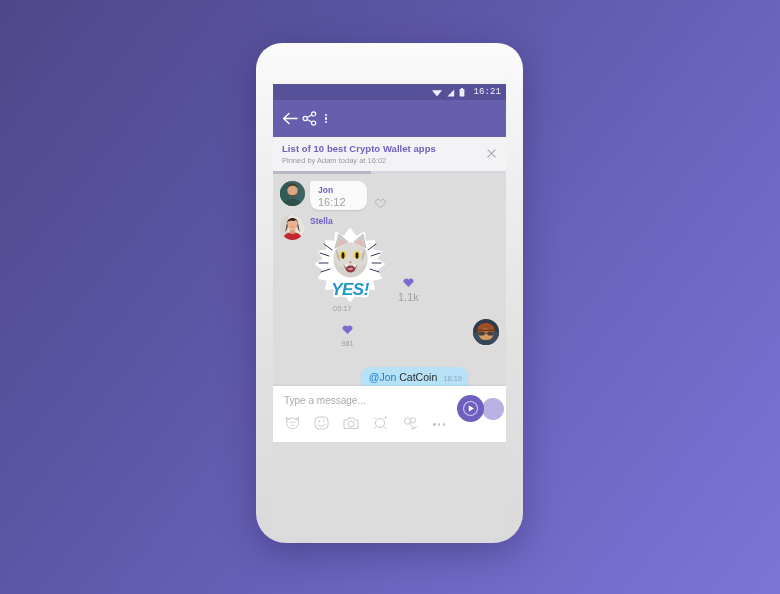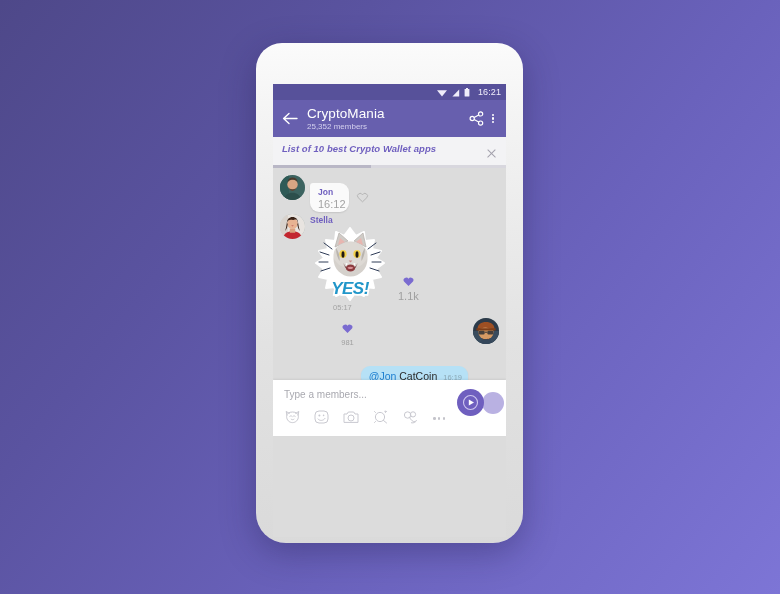--- a/index.html
+++ b/index.html
@@ -79,20 +79,21 @@
     padding-right: 5px;
     gap: 4px;
   }
   .sb-ico { display: block; }
   #sb-clock {
     color: #f0eefb;
     font-size: 9px;
     letter-spacing: .1px;
     line-height: 1;
     margin-left: 4px;
+    font-family: Liberation Mono, monospace;
   }
 
   
   #appbar {
     height: 37px;
     background: #675fae;
     display: flex;
     align-items: center;
     padding: 0 6px 0 7px;
     position: relative;
@@ -134,21 +135,20 @@
     margin: 1.1px 0;
   }
 
   
   #pinned {
     background: #f3f3f5;
     padding: 6px 8px 5px 9px;
     display: flex;
     align-items: flex-start;
     position: relative;
-    font-style: italic;
   }
   #pinned-text { flex: 1 1 auto; }
   #pinned-title {
     color: #6f5fbf;
     font-size: 9.5px;
     font-weight: bold;
     line-height: 12px;
     letter-spacing: .05px;
   }
   #pinned-sub {
@@ -204,26 +204,25 @@
     overflow: hidden;
     position: relative;
     background: #9aa;
   }
   .avatar svg { display: block; }
 
   
   .bubble-in {
     background: #fafafa;
     border-radius: 3px 9px 9px 9px;
-    padding: 4px 3px 3px 8px;
+    padding: 4px 21px 3px 8px;
     max-width: 137px;
     margin-left: 5px;
     box-shadow: 0 1px 1.5px rgba(0,0,0,.10);
     position: relative;
-    margin-top: 8px;
   }
   .sender {
     color: #6f5fbf;
     font-size: 8.5px;
     font-weight: bold;
     line-height: 11px;
     margin-bottom: 1px;
   }
   .msg-text {
     color: #2b2b2b;
@@ -404,44 +403,41 @@
         </span>
         <span id="sb-clock">16:21</span>
       </div>
 
       <div id="appbar">
         <div id="back-btn">
           <svg width="16" height="13" viewBox="0 0 16 13">
             <path d="M15 6.5H2M7 1.5 1.6 6.5 7 11.5" fill="none" stroke="#ffffff" stroke-width="1.4" stroke-linecap="round" stroke-linejoin="round"></path>
           </svg>
         </div>
-        <div id="title-block">
-          <div id="chat-title">CryptoMania</div>
-          <div id="chat-sub">25,352 members</div>
-        </div>
         <div class="appbar-act">
           <svg width="15" height="15" viewBox="0 0 15 15">
             <circle cx="11.6" cy="2.9" r="2.1" fill="none" stroke="#fff" stroke-width="1.2"></circle>
             <circle cx="3.2" cy="7.5" r="2.1" fill="none" stroke="#fff" stroke-width="1.2"></circle>
             <circle cx="11.6" cy="12.1" r="2.1" fill="none" stroke="#fff" stroke-width="1.2"></circle>
             <path d="M5.1 6.5 9.7 4M5.1 8.5 9.7 11" stroke="#fff" stroke-width="1.2" fill="none"></path>
           </svg>
         </div>
         <div class="appbar-act" id="overflow-btn">
           <div>
             <div class="dot3"></div>
             <div class="dot3"></div>
             <div class="dot3"></div>
           </div>
         </div>
       </div>
 
       <div id="pinned">
         <div id="pinned-text">
           <div id="pinned-title">List of 10 best Crypto Wallet apps</div>
+          <div id="pinned-sub">Pinned by Adam today at 16:02</div>
         </div>
         <div id="pinned-close"></div>
       </div>
       <div id="pin-scroll">
         <div id="pin-scroll-thumb"></div>
       </div>
 
       <div id="convo">
 
         <div class="row">
@@ -578,21 +574,21 @@
             <div class="cnt">631</div>
           </div>
           <div class="bubble-out">
             <div class="msg-text">Definitely a great opportunity</div>
             <div class="time-out">16:19</div>
           </div>
         </div>
         <div id="delivered">Delivered</div>
 
         <div id="composer">
-          <div id="msg-input">Type a members...</div>
+          <div id="msg-input">Type a message...</div>
 
           <div id="tool-row">
             <span class="tool">
               <svg width="15" height="14" viewBox="0 0 15 14">
                 <path d="M2 5.4 1.2 1.4l3.4 2.2M13 5.4l.8-4-3.4 2.2" fill="none" stroke="#c9c9d0" stroke-width="1"></path>
                 <path d="M1.6 6.4C1.6 3.5 4.2 2 7.5 2s5.9 1.5 5.9 4.4c0 3.6-2.6 6.2-5.9 6.2S1.6 10 1.6 6.4z" fill="none" stroke="#c9c9d0" stroke-width="1"></path>
                 <path d="M4.8 6.3c.7-.6 1.5-.6 2.2 0M8 6.3c.7-.6 1.5-.6 2.2 0" fill="none" stroke="#c9c9d0" stroke-width="1" stroke-linecap="round"></path>
                 <path d="M6.2 9.2c.8.7 2 .7 2.8 0" fill="none" stroke="#c9c9d0" stroke-width="1" stroke-linecap="round"></path>
               </svg>
             </span>

